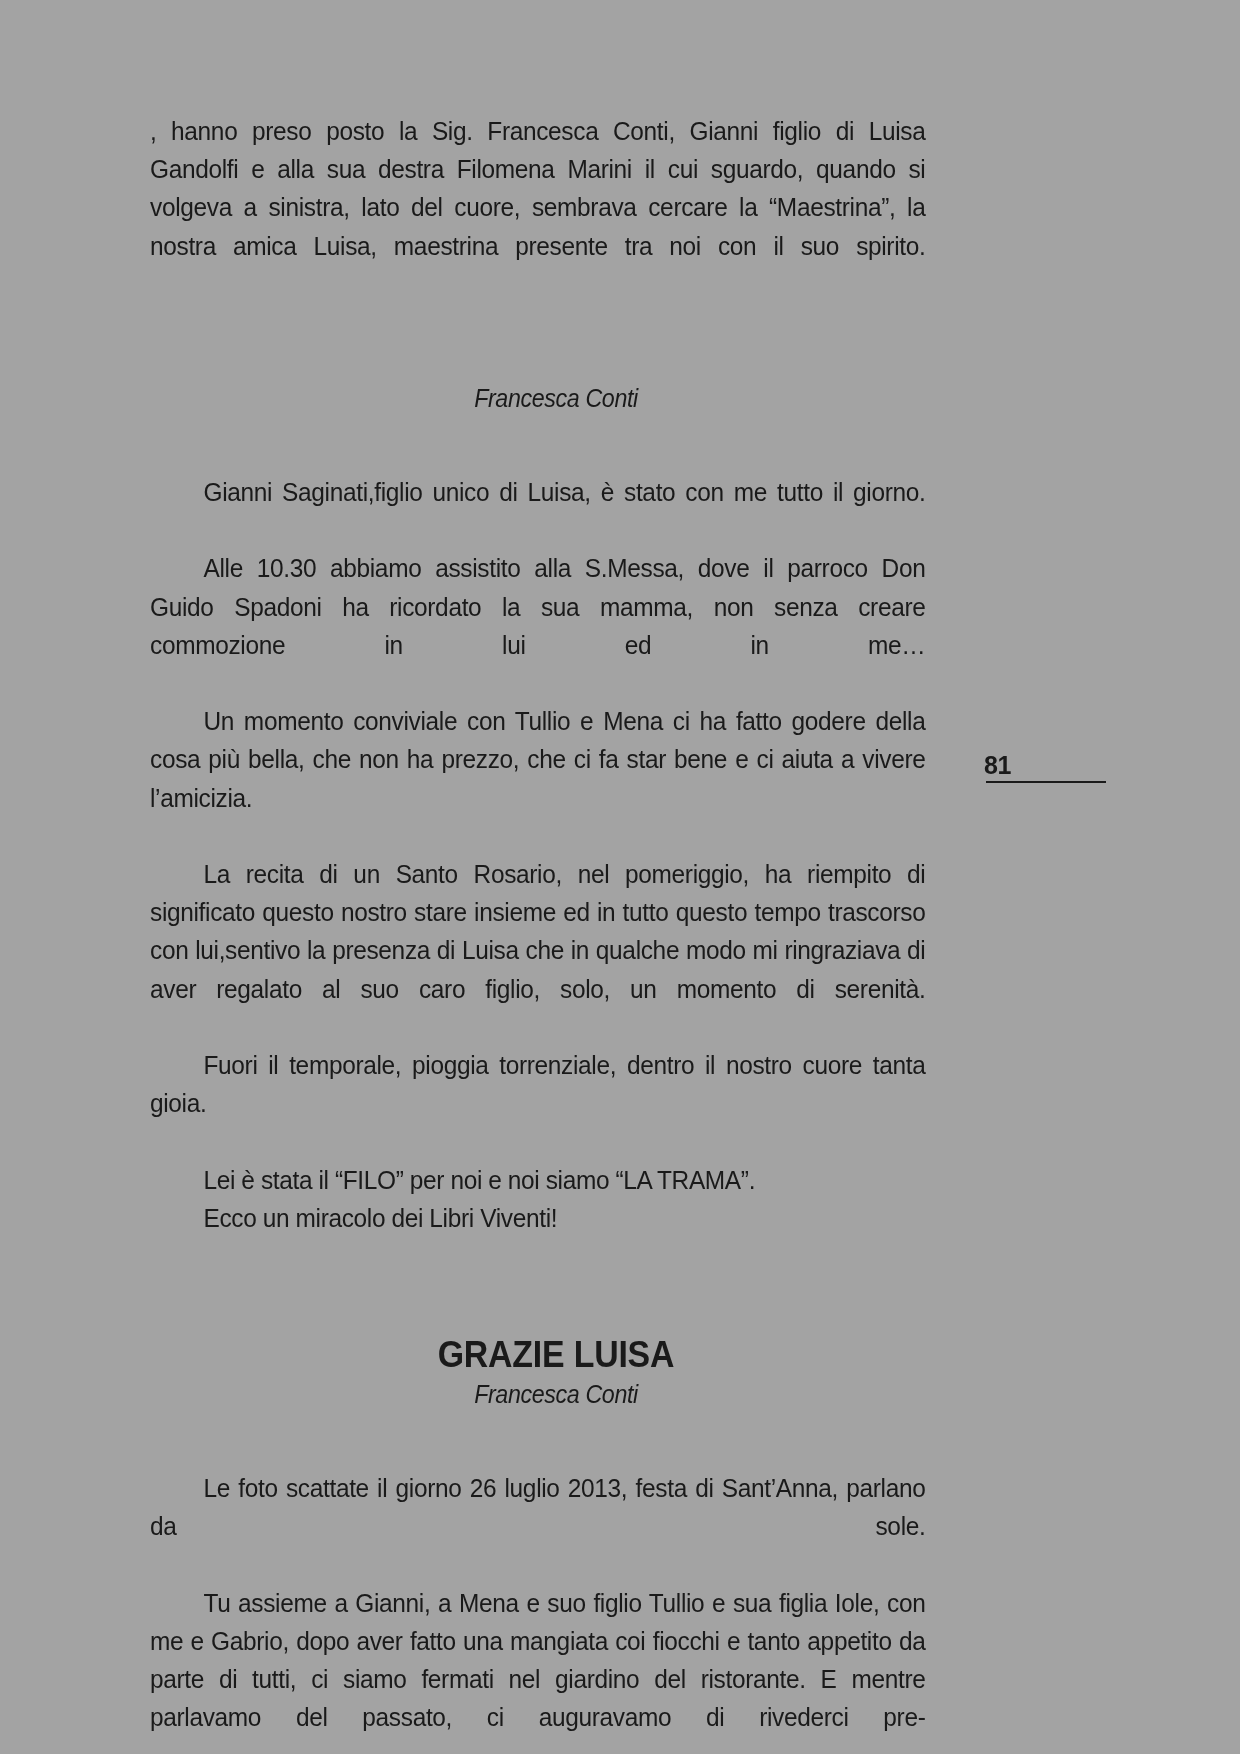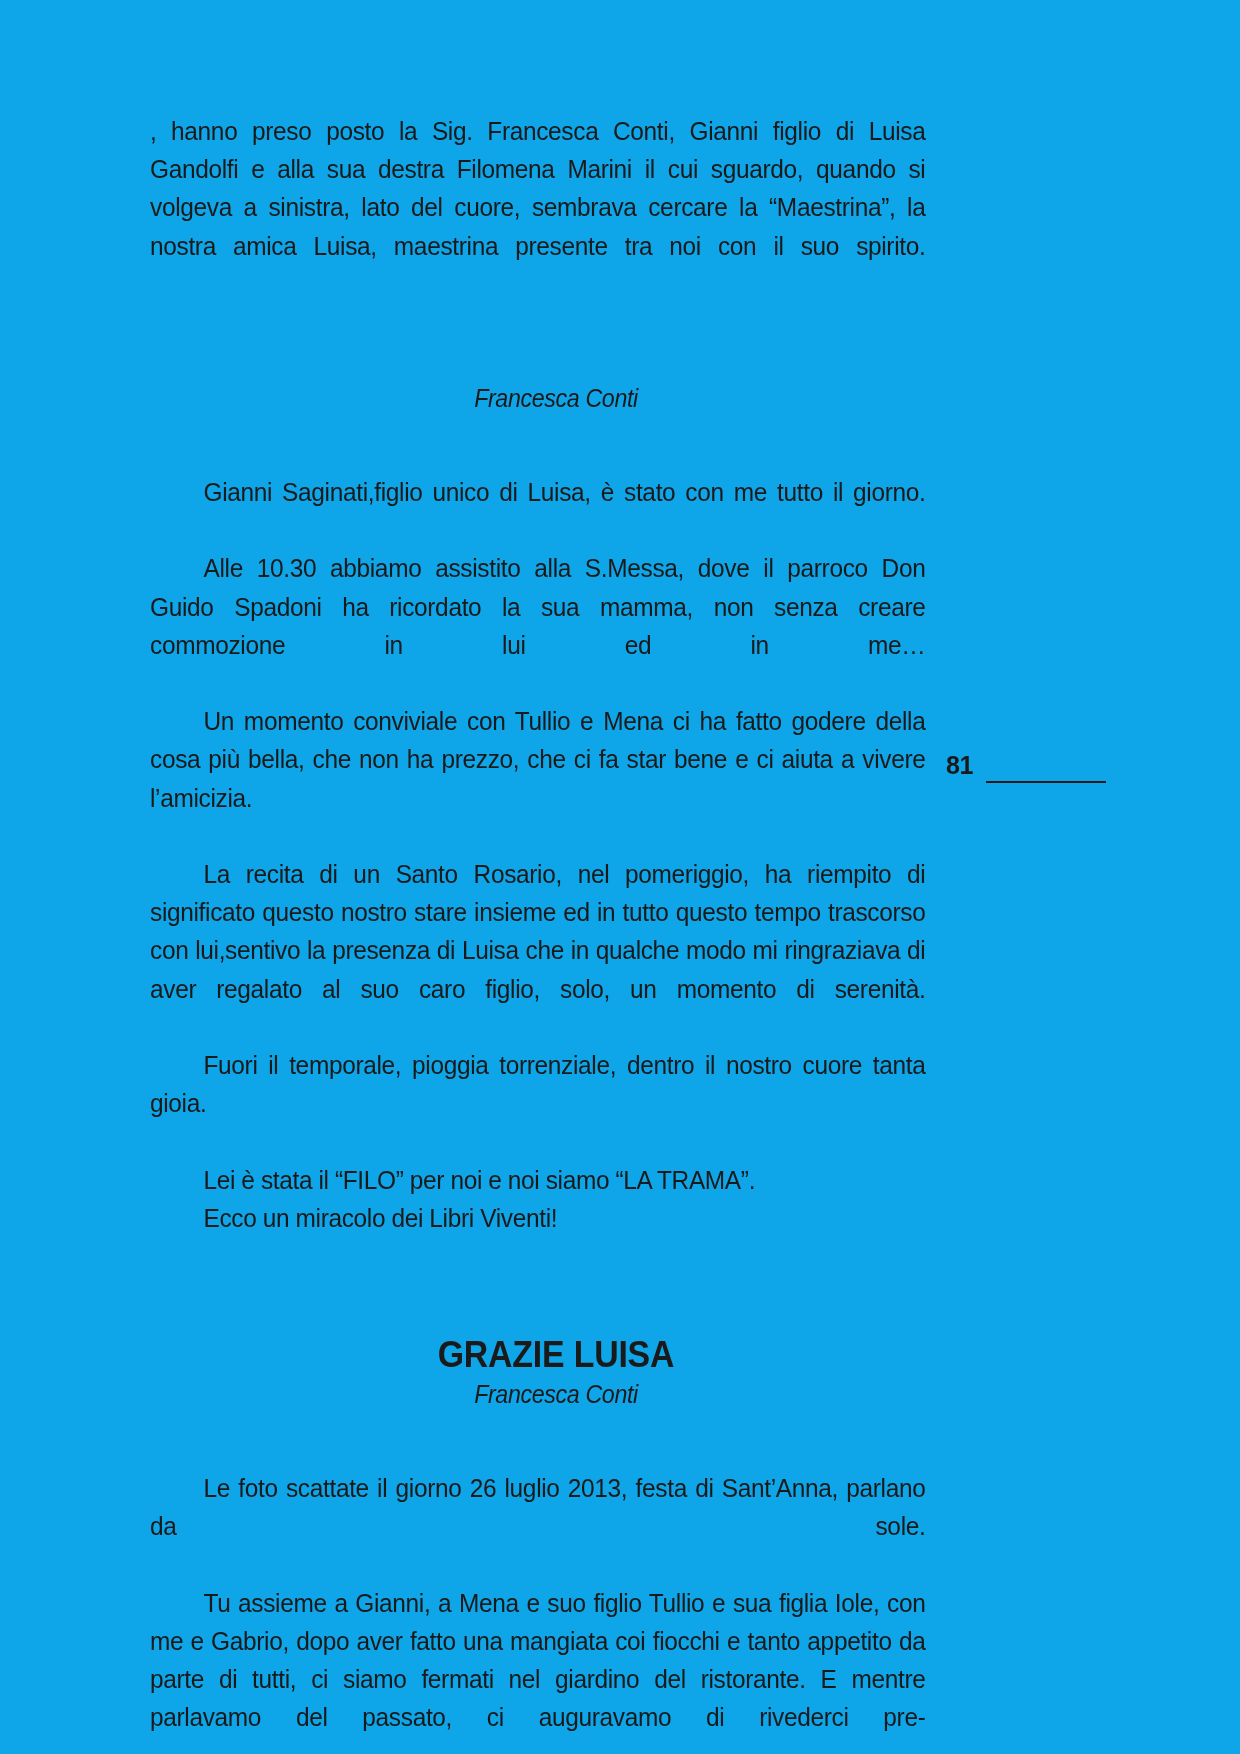--- a/index.html
+++ b/index.html
@@ -14,21 +14,21 @@
     position: relative;
     font-family: "Liberation Sans", "DejaVu Sans", sans-serif;
     color: #1a1a1a;
     overflow: hidden;
   }
 
   
   .page {
     position: absolute;
     inset: 0;
-    background: #0ea5e9;
+    background: #a3a3a3;
   }
 
   
   .text-column {
     position: absolute;
     left: 150px;
     top: 112px;
     width: 812px;
   }
 
@@ -80,21 +80,21 @@
     letter-spacing: -0.2px;
     transform: scaleX(0.94);
   }
   .gap-md { height: 58px; }
   .gap-lg { height: 78px; }
   .gap-xl { height: 96px; }
 
   
   .folio {
     position: absolute;
-    left: 946px;
+    left: 984px;
     top: 753px;
     display: flex;
     align-items: flex-end;
     gap: 0;
   }
   .folio-number {
     font-size: 25px;
     font-weight: bold;
     line-height: 1;
     letter-spacing: -0.3px;

